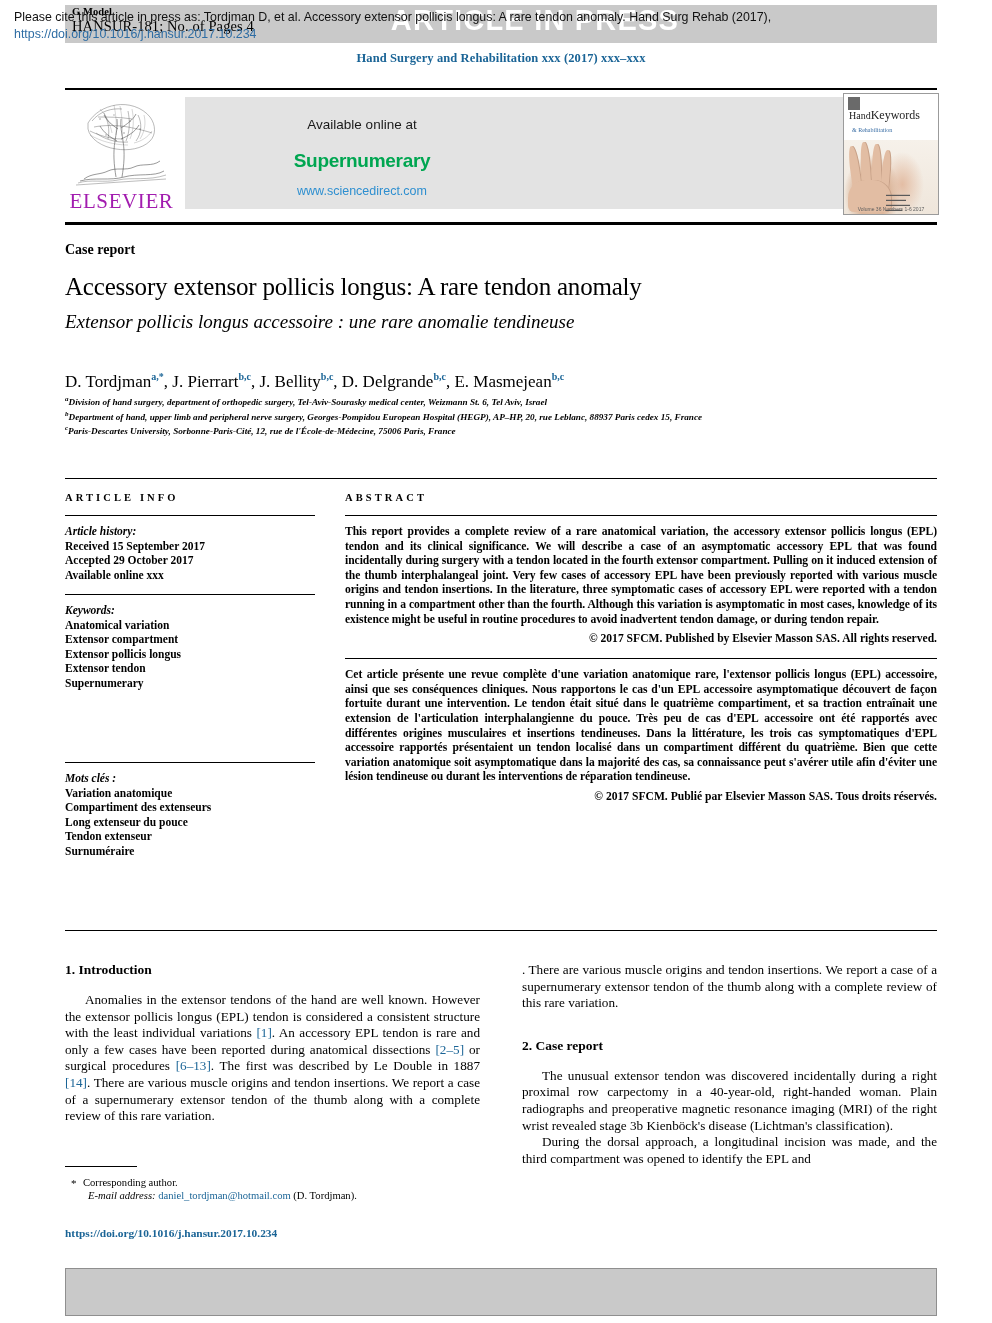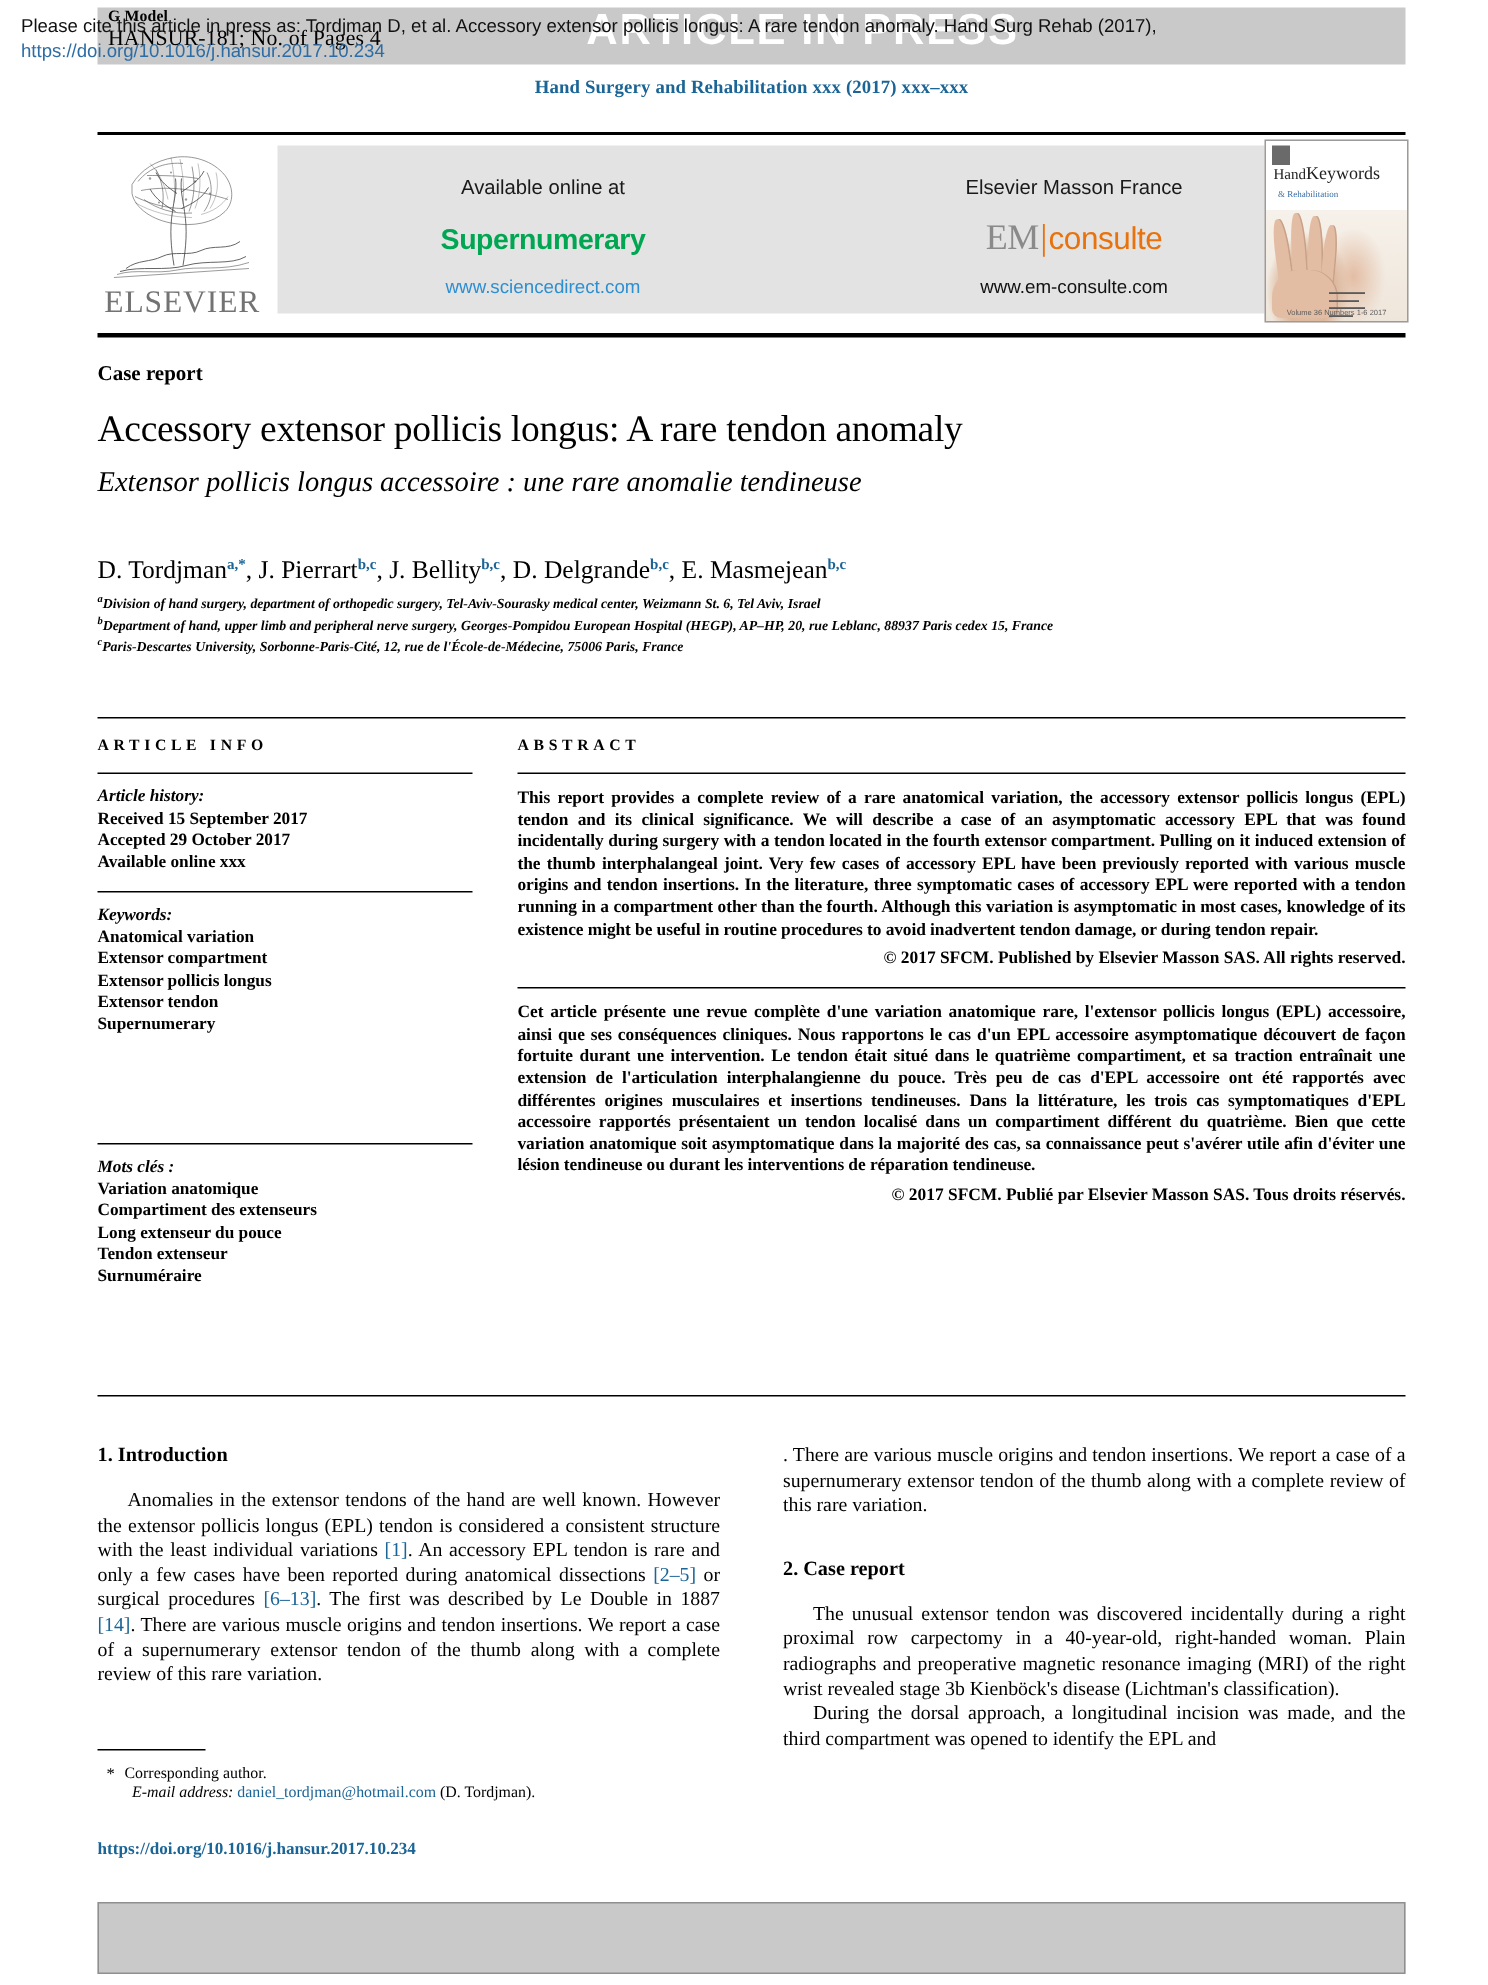--- a/index.html
+++ b/index.html
@@ -109,21 +109,21 @@
     width: 102px;
     height: 93px;
     overflow: hidden;
   }
   .elsevier-word {
     position: absolute;
     left: 0px;
     top: 94px;
     width: 113px;
     text-align: center;
-    color: #737373;
+    color: #a21caf;
     font-family: "Liberation Serif", serif;
     font-size: 21px;
     letter-spacing: .6px;
     line-height: 24px;
   }
   .grey-strip {
     position: absolute;
     left: 120px;
     top: 4px;
     width: 708px;
@@ -570,27 +570,20 @@
       </div>
       <div class="elsevier-word">ELSEVIER</div>
     </div>
 
     <div class="grey-strip">
       <div class="strip-col left">
         <div class="strip-label">Available online at</div>
         <div class="sd-logo">Supernumerary</div>
         <div class="sd-url">www.sciencedirect.com</div>
       </div>
-      <div class="strip-col right">
-        <div class="strip-label">Elsevier Masson France</div>
-        <div class="em-logo">
-          <span class="em">EM</span><span class="bar">|</span><span class="consulte">consulte</span>
-        </div>
-        <div class="em-url">www.em-consulte.com</div>
-      </div>
     </div>
 
     <div class="cover">
       <div class="cover-top"></div>
       <div class="cover-mini-logo"></div>
       <div class="cover-title">
         <span>Hand</span><span class="big">Keywords</span>
       </div>
       <div class="cover-sub">
         <span>&amp;</span>

